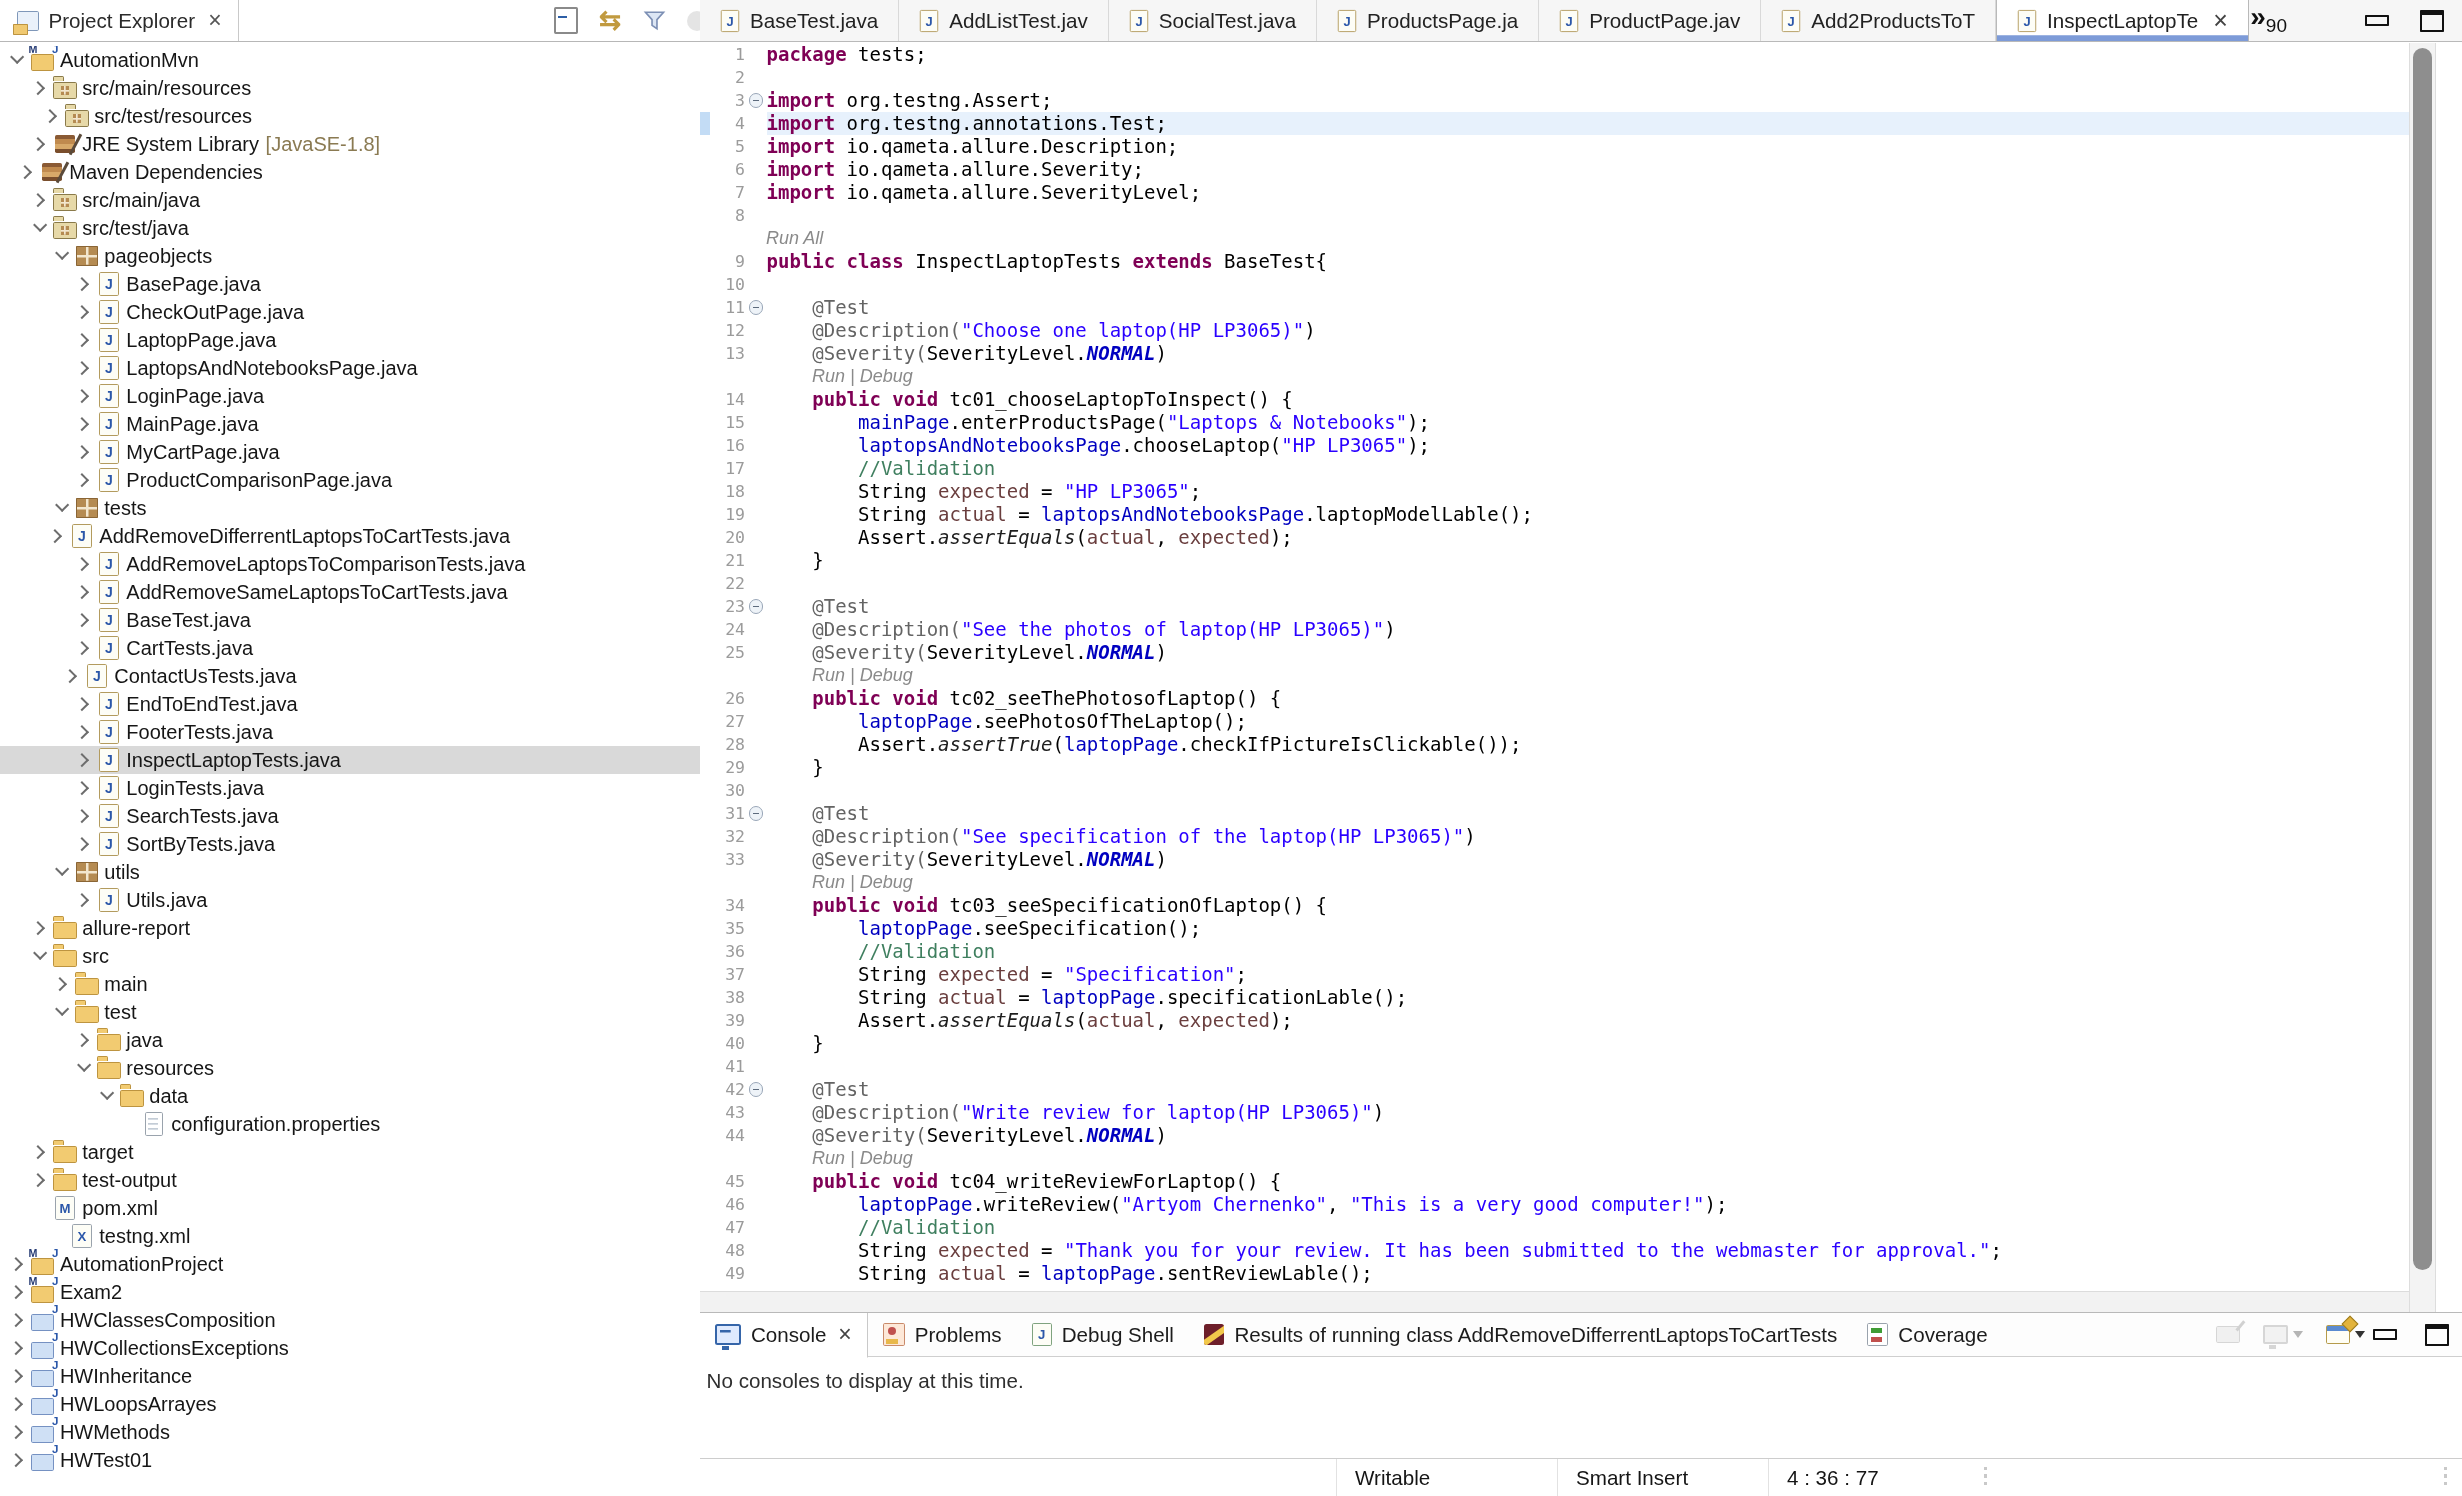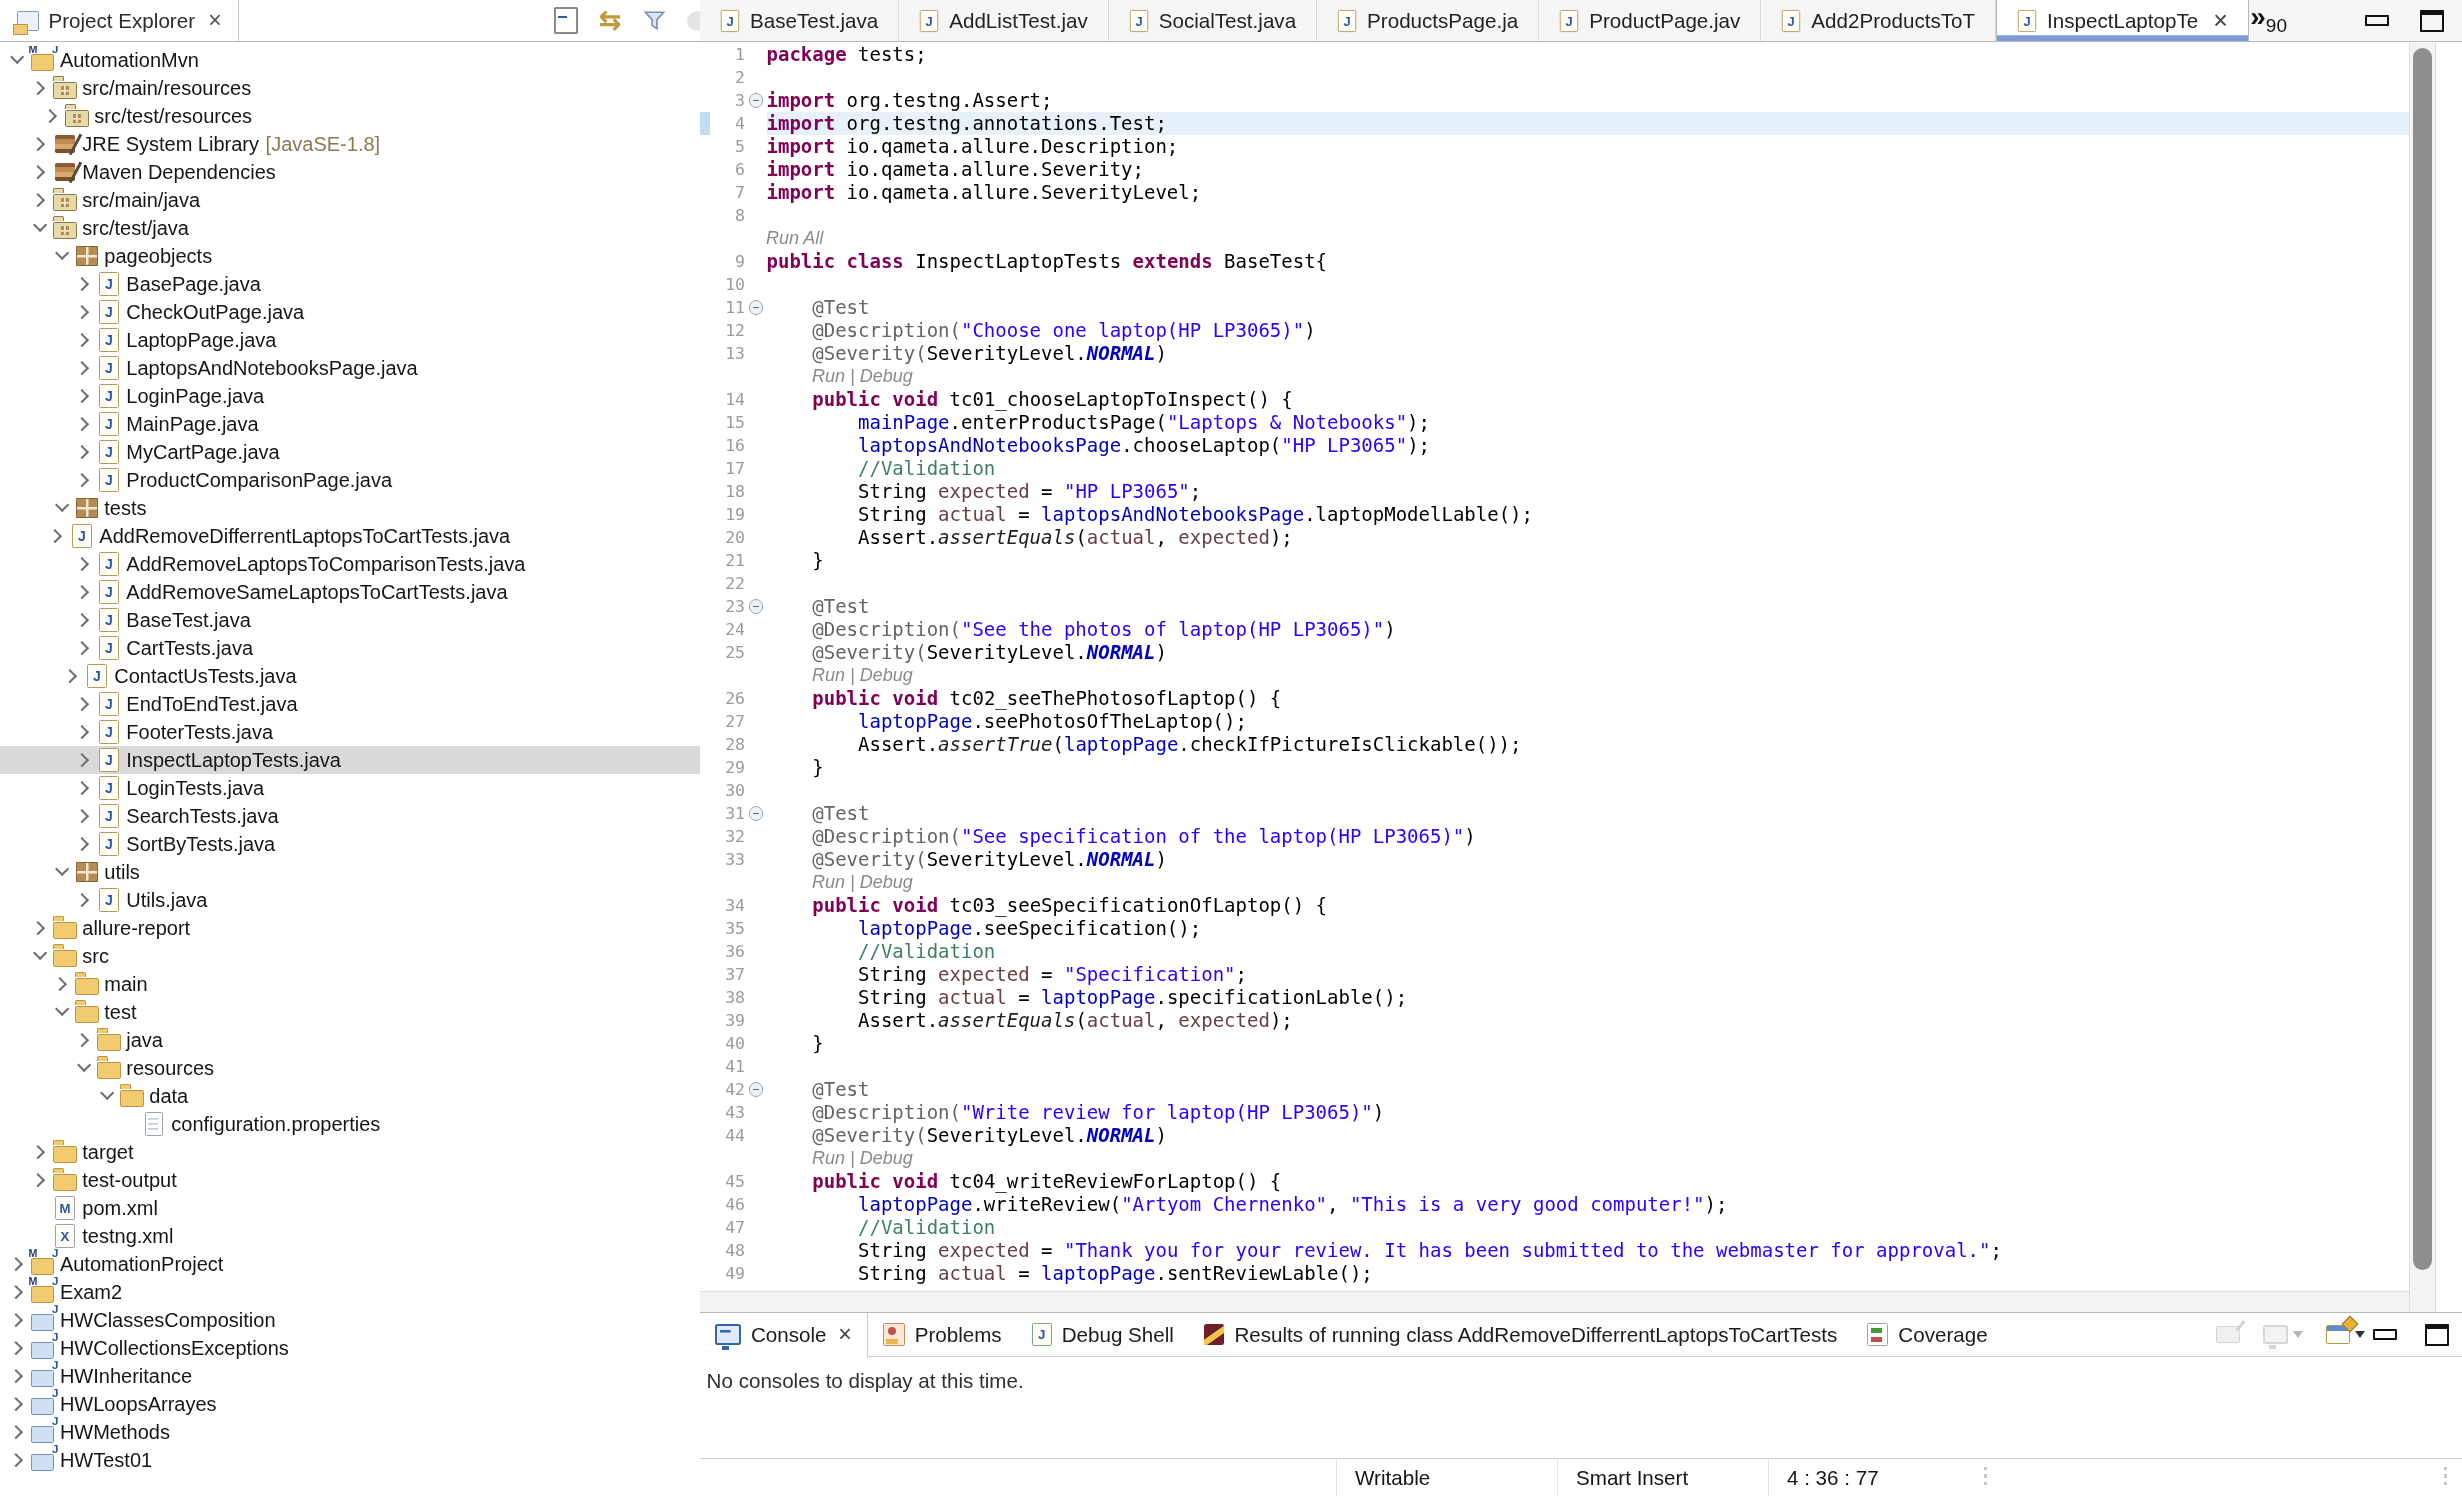--- a/index.html
+++ b/index.html
@@ -207,21 +207,21 @@
       <div class="trow" style="padding-left: 29px;">
         <span class="chevbox">
           <span class="chev col"></span>
         </span>
         <span class="icbox">
           <span class="ic-lib"></span>
         </span>
         <span class="tlabel">JRE System Library</span>
         <span class="tsuffix">[JavaSE-1.8]</span>
       </div>
-      <div class="trow" style="padding-left: 29px;">
+      <div class="trow" style="padding-left: 16px;">
         <span class="chevbox">
           <span class="chev col"></span>
         </span>
         <span class="icbox">
           <span class="ic-lib"></span>
         </span>
         <span class="tlabel">Maven Dependencies</span>
       </div>
       <div class="trow" style="padding-left: 29px;">
         <span class="chevbox">
@@ -545,21 +545,21 @@
         </span>
         <span class="tlabel">test-output</span>
       </div>
       <div class="trow" style="padding-left: 29px;">
         <span class="chevbox"></span>
         <span class="icbox">
           <span class="ic-pom"></span>
         </span>
         <span class="tlabel">pom.xml</span>
       </div>
-      <div class="trow" style="padding-left: 29px;">
+      <div class="trow" style="padding-left: 29px; margin-left: 17px;">
         <span class="chevbox"></span>
         <span class="icbox">
           <span class="ic-xml"></span>
         </span>
         <span class="tlabel">testng.xml</span>
       </div>
       <div class="trow" style="padding-left: 6.6px;">
         <span class="chevbox">
           <span class="chev col"></span>
         </span>

